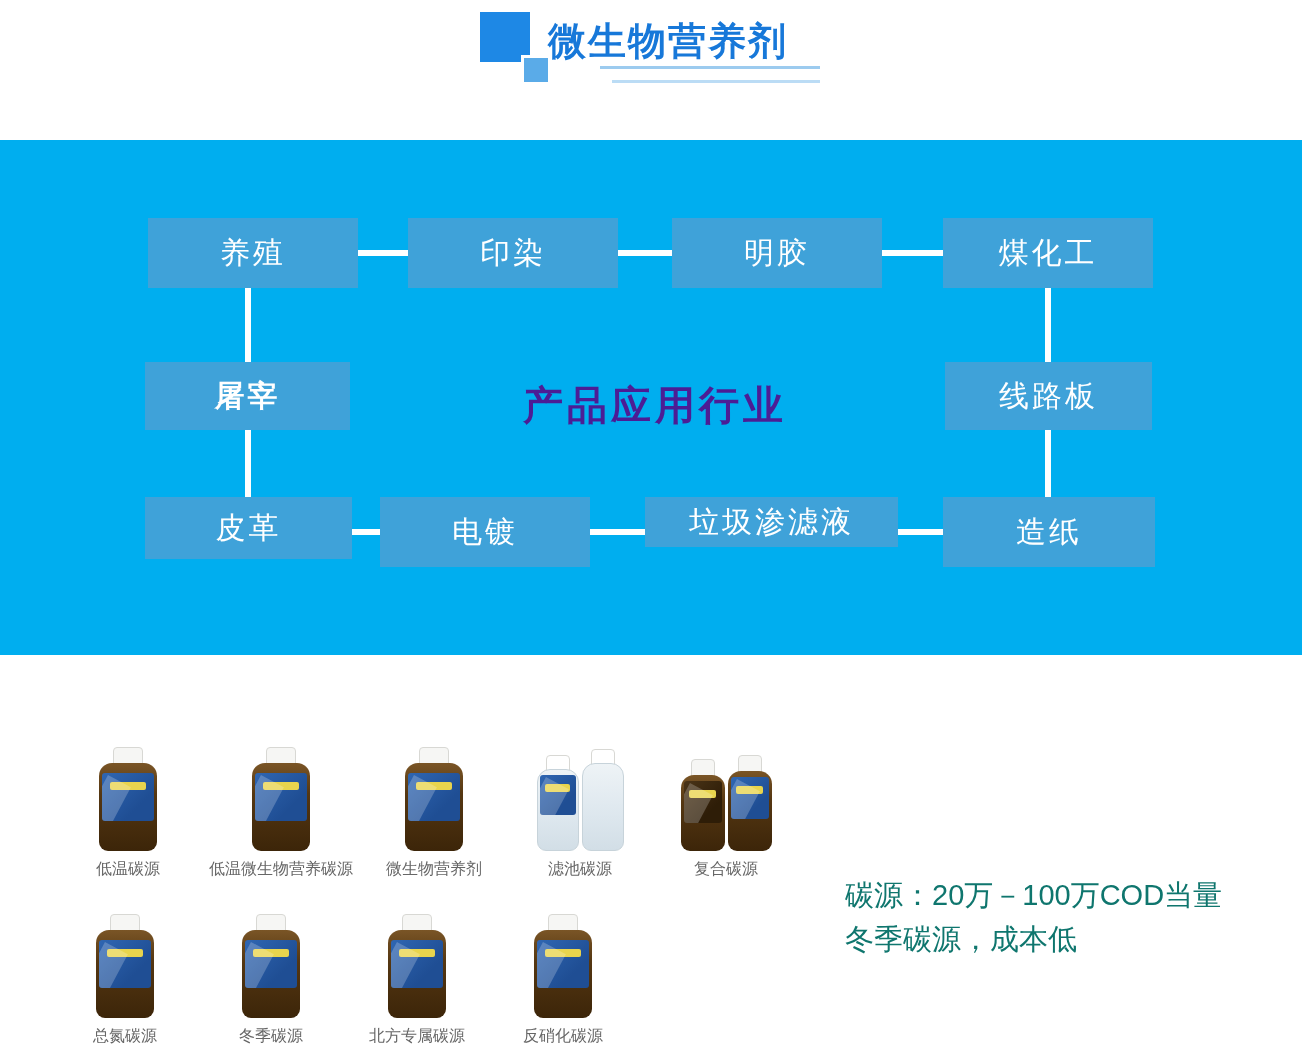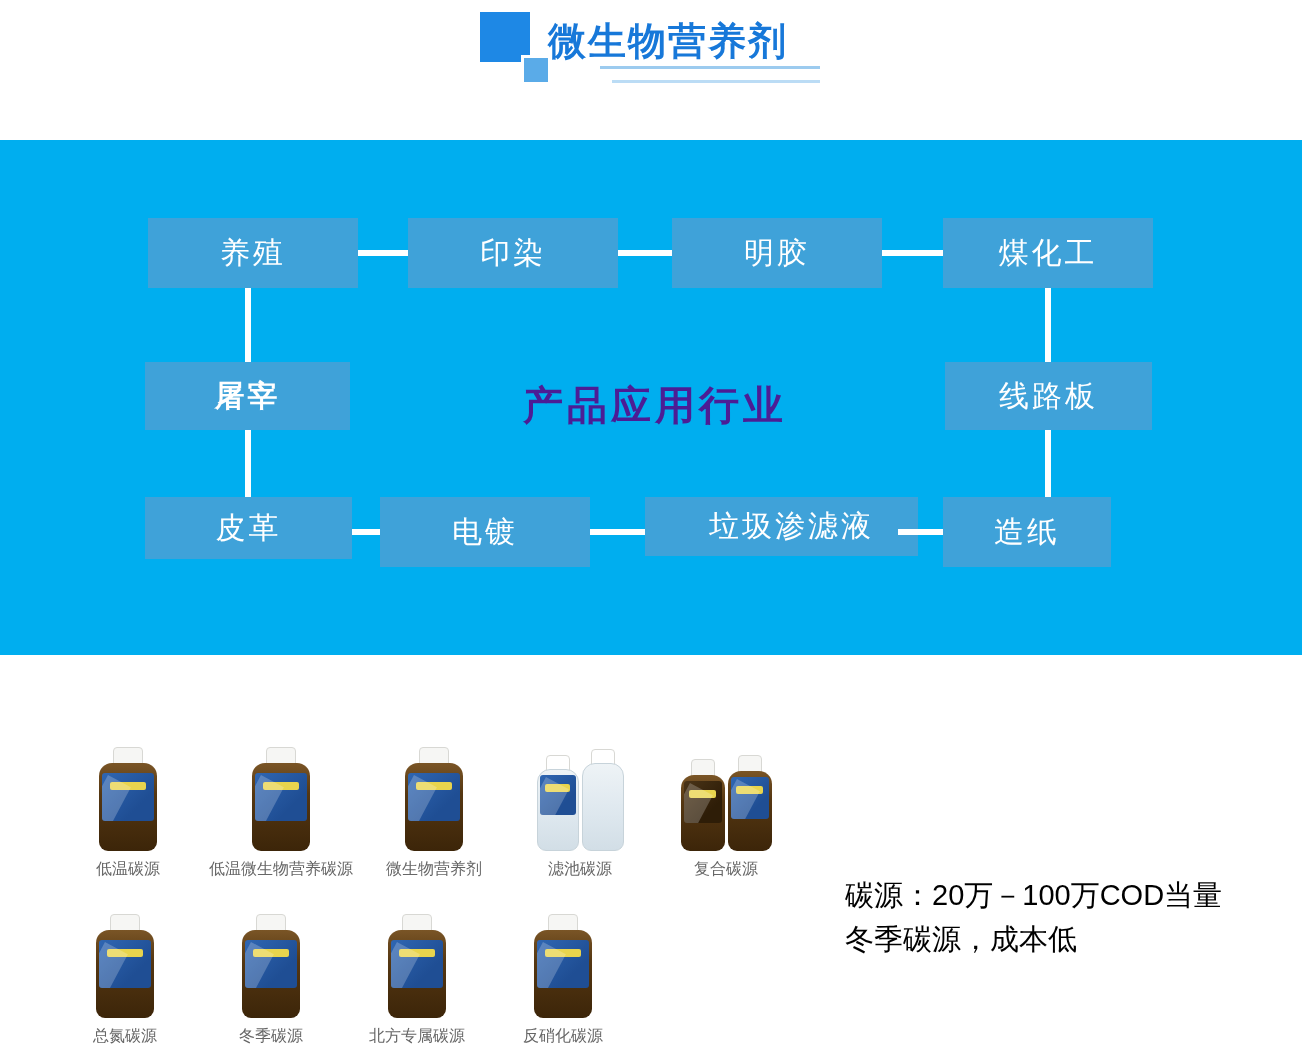--- a/index.html
+++ b/index.html
@@ -88,21 +88,21 @@
   .bottle.clear .body{
     background:linear-gradient(180deg,#eef3f6 0%,#dde7ee 60%,#d2dee6 100%);
     border:1px solid #c7d3da;box-sizing:border-box;top:14px;
   }
   .bottle.clear .label{top:20px;height:40px;}
   .bottle.small{width:44px;height:92px;}
   .bottle.small .cap{width:24px;}
   .bottle.small .label{top:22px;height:42px;}
 
   
-  .note{position:absolute;left:845px;top:218px;color:#000000;font-size:29px;line-height:44px;font-weight:500;}
+  .note{position:absolute;left:845px;top:218px;color:#0f766e;font-size:29px;line-height:44px;font-weight:500;}
   .note div{white-space:nowrap;}
 </style>
 </head>
 <body>
 
 <div class="header">
   <div class="sq-big"></div>
   <div class="sq-small"></div>
   <div class="page-title">微生物营养剂</div>
   <div class="underline-1"></div>
@@ -114,22 +114,22 @@
   <div class="dbox" style="left:148px;top:78px;width:210px;height:70px;">养殖</div>
   <div class="dbox" style="left:408px;top:78px;width:210px;height:70px;">印染</div>
   <div class="dbox" style="left:672px;top:78px;width:210px;height:70px;">明胶</div>
   <div class="dbox" style="left:943px;top:78px;width:210px;height:70px;">煤化工</div>
 
   <div class="dbox" style="left:145px;top:222px;width:205px;height:68px;font-weight:bold;">屠宰</div>
   <div class="dbox" style="left:945px;top:222px;width:207px;height:68px;">线路板</div>
 
   <div class="dbox" style="left:145px;top:357px;width:207px;height:62px;">皮革</div>
   <div class="dbox" style="left:380px;top:357px;width:210px;height:70px;">电镀</div>
-  <div class="dbox" style="left:645px;top:357px;width:253px;height:59px;padding-left:20px;">垃圾渗滤液</div>
-  <div class="dbox" style="left:943px;top:357px;width:168px;height:70px;">造纸</div>
+  <div class="dbox" style="left:645px;top:357px;width:253px;height:50px;">垃圾渗滤液</div>
+  <div class="dbox" style="left:943px;top:357px;width:212px;height:70px;">造纸</div>
 
   <div class="center-title">产品应用行业</div>
 
   <div class="h-line" style="left:358px;top:110px;width:50px;"></div>
   <div class="h-line" style="left:618px;top:110px;width:54px;"></div>
   <div class="h-line" style="left:882px;top:110px;width:61px;"></div>
 
   <div class="h-line" style="left:352px;top:389px;width:28px;"></div>
   <div class="h-line" style="left:590px;top:389px;width:55px;"></div>
   <div class="h-line" style="left:898px;top:389px;width:45px;"></div>

